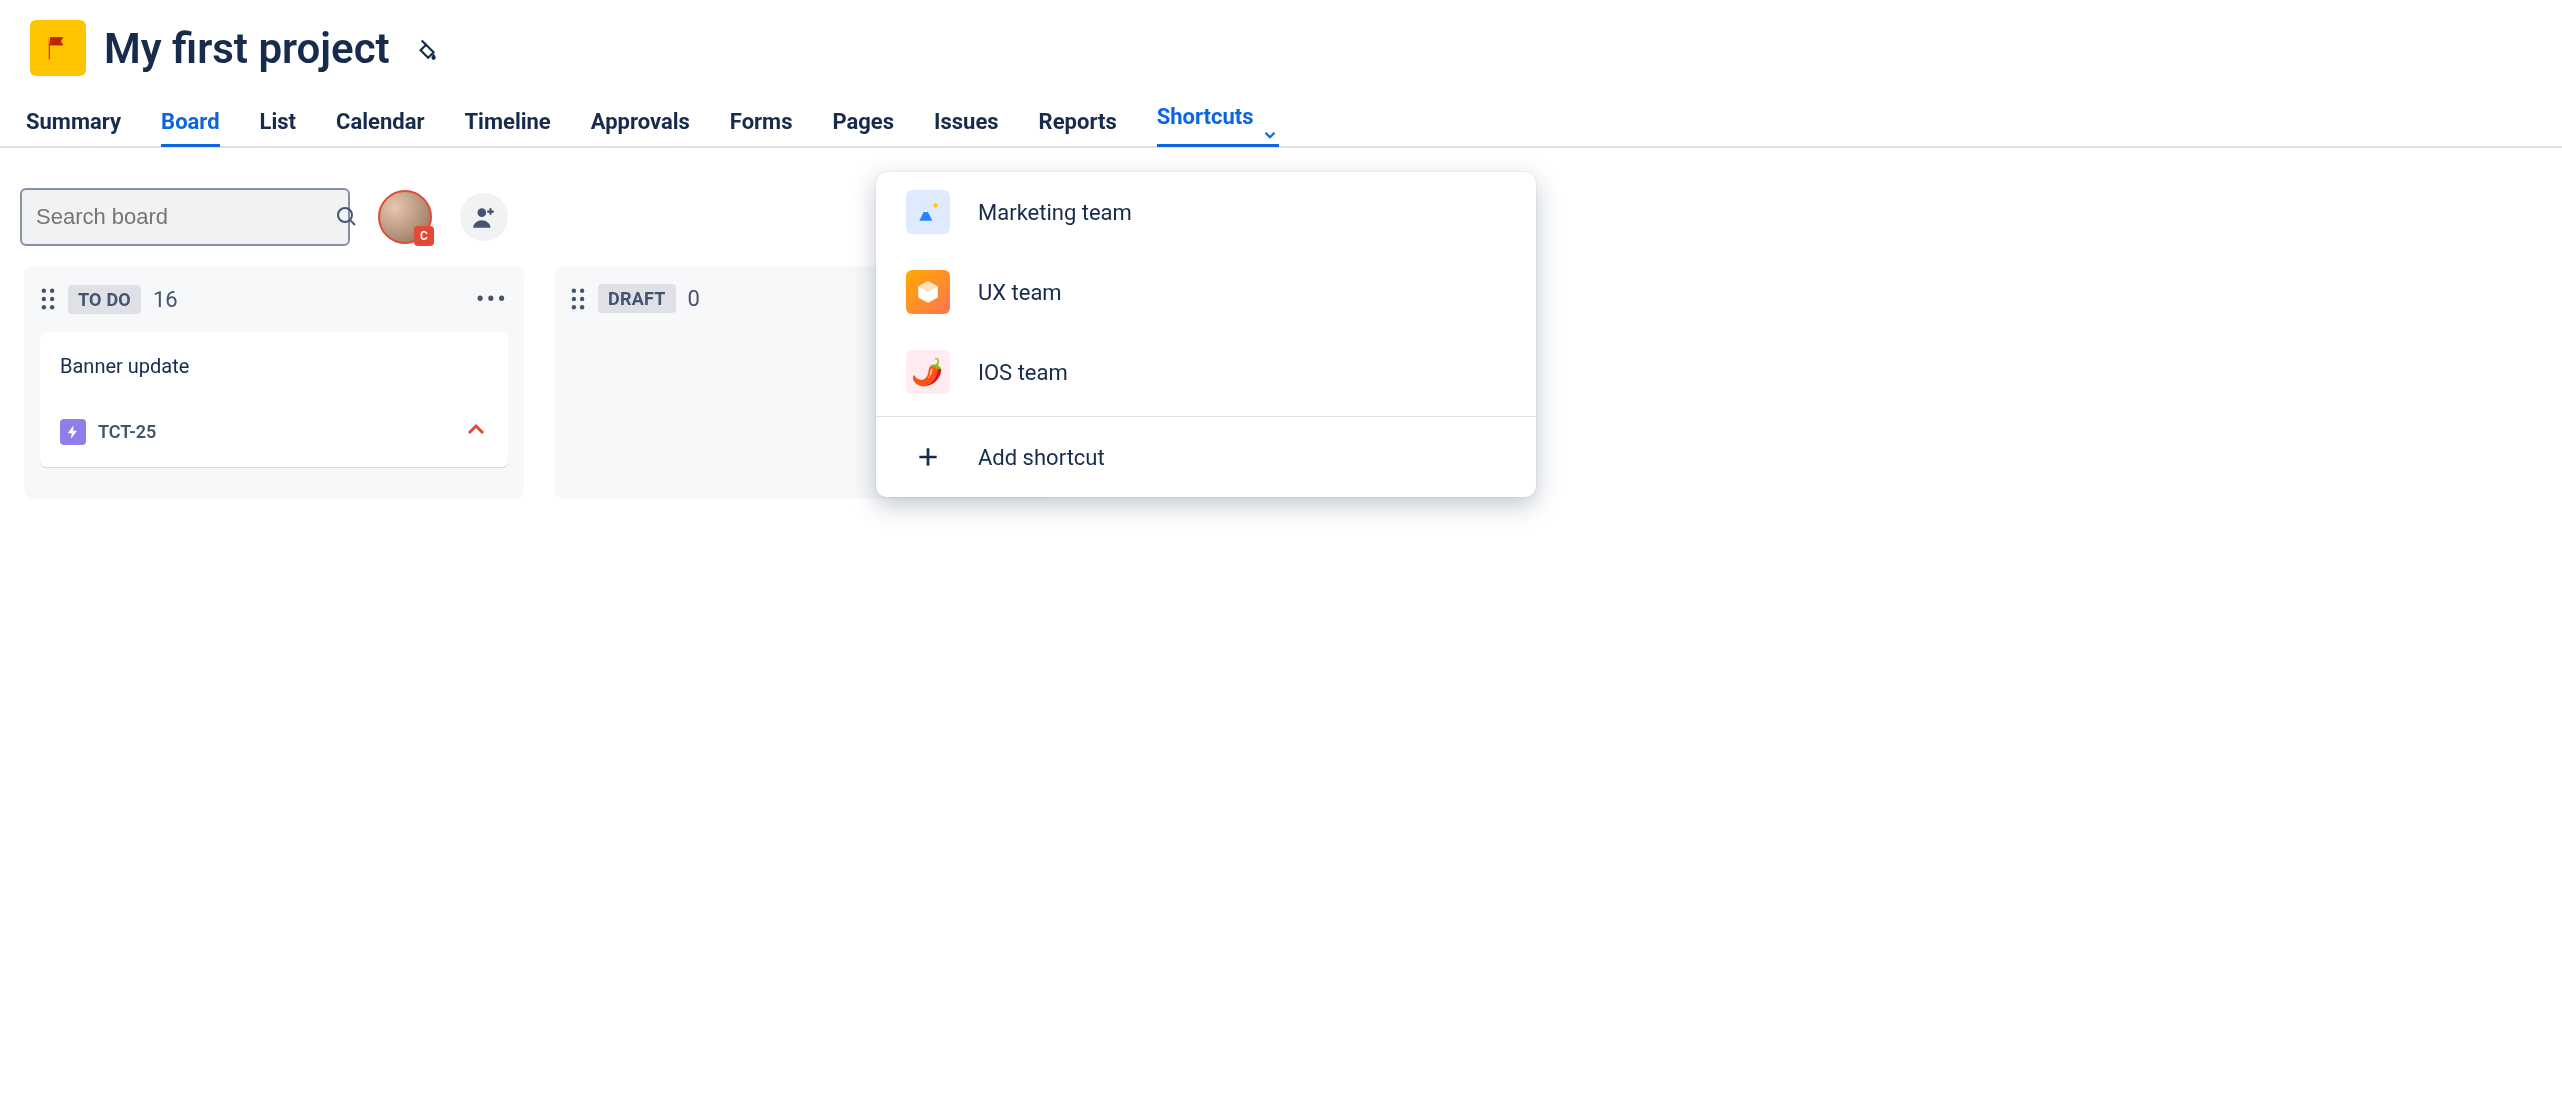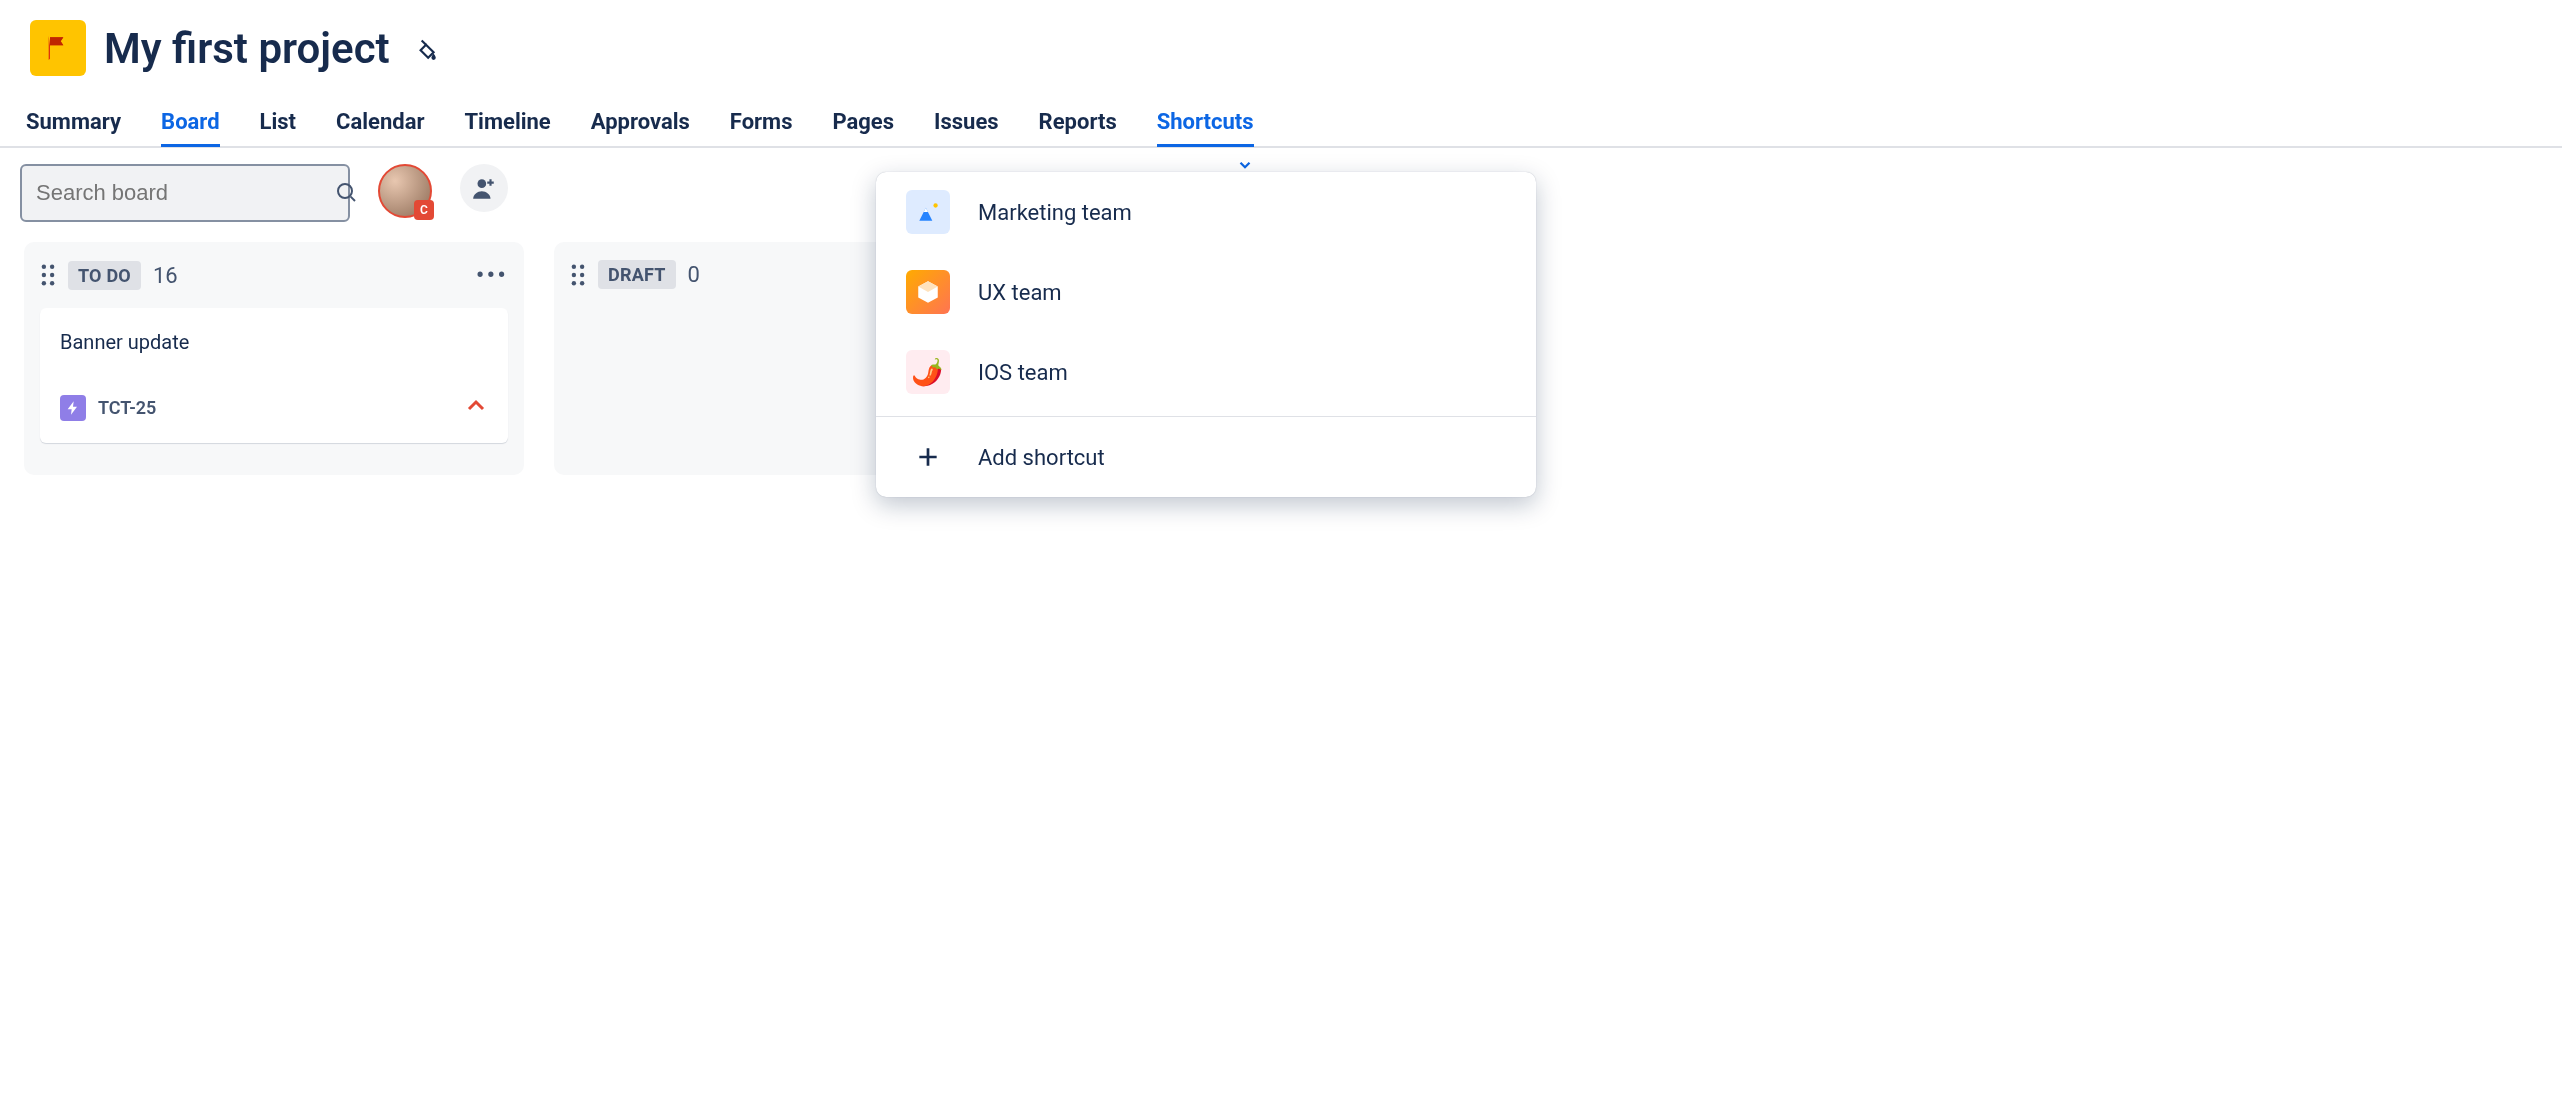--- a/index.html
+++ b/index.html
@@ -67,29 +67,28 @@
   .tab.active {
     color: #0C66E4;
     border-bottom-color: #0C66E4;
   }
   .tab.open {
     color: #0C66E4;
     border-bottom-color: #0C66E4;
     display: inline-flex;
     align-items: flex-end;
     gap: 7px;
-    flex-direction: column;
   }
   .tab .chev svg { display:block; }
 
   .toolbar-row {
     display: flex;
-    align-items: flex-start;
+    align-items: center;
     gap: 28px;
-    padding: 16px 20px 20px 20px;
+    padding: 40px 20px 20px 20px;
   }
   .search-box {
     display: flex;
     align-items: center;
     width: 330px;
     height: 58px;
     border: 2px solid #8590A2;
     border-radius: 6px;
     background: #F1F2F4;
     padding: 0 14px;

